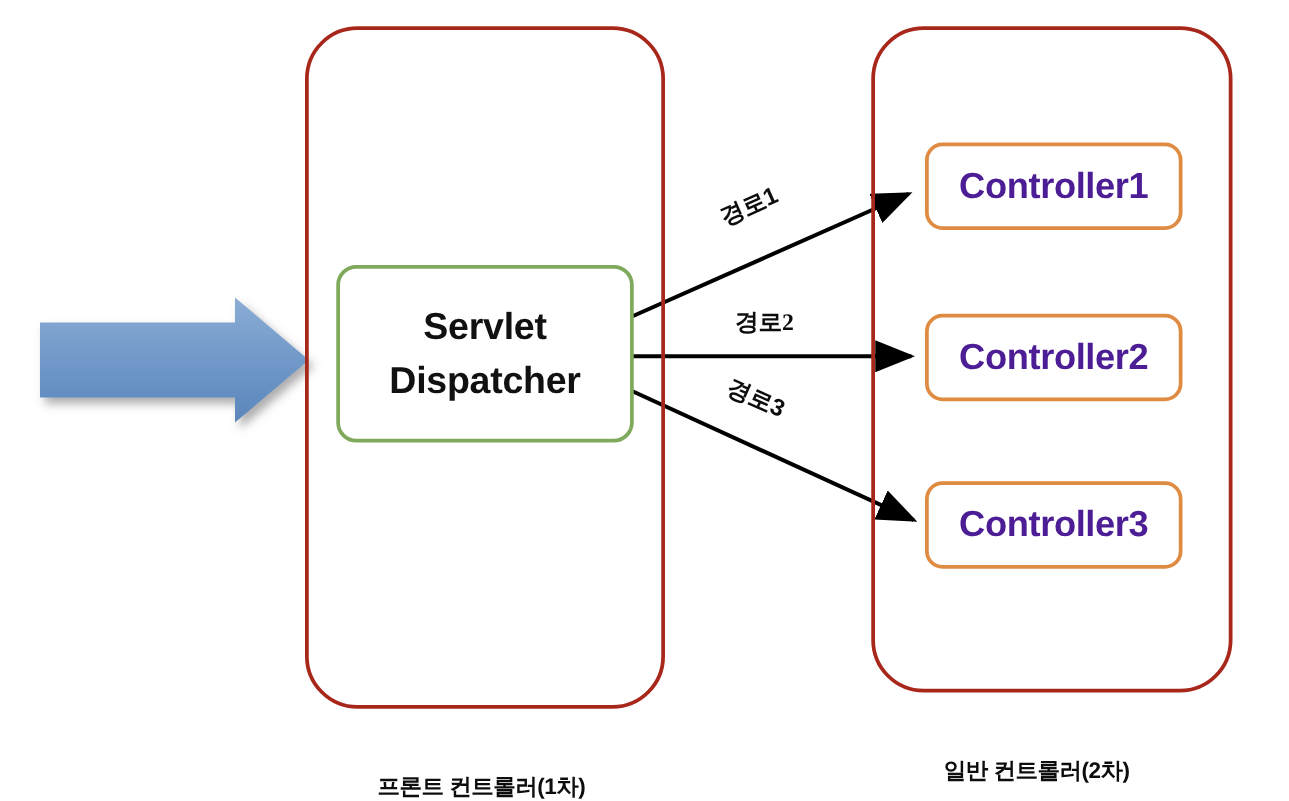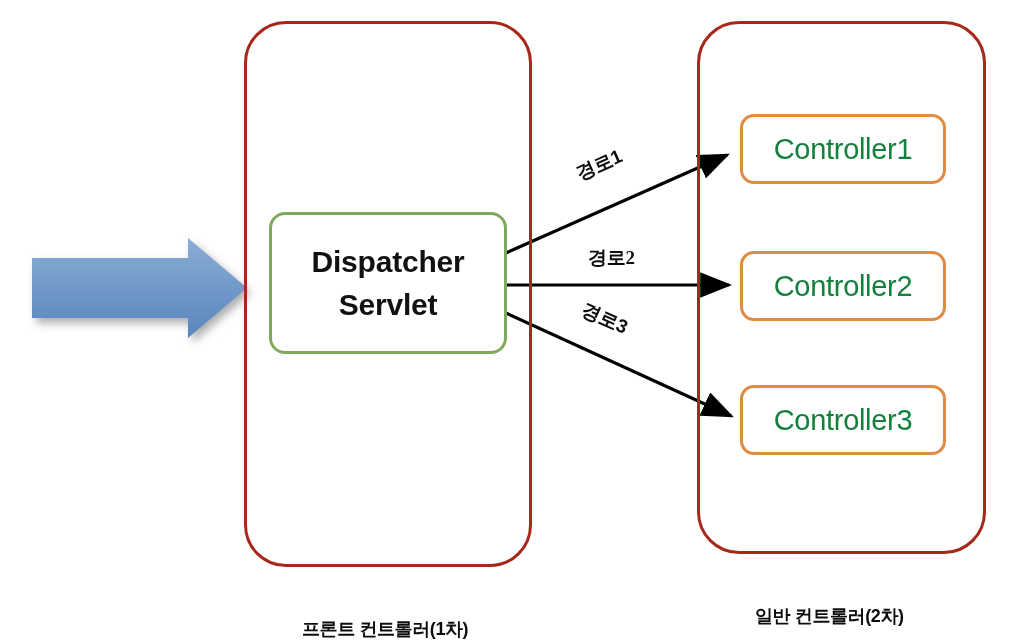--- a/index.html
+++ b/index.html
@@ -81,22 +81,22 @@
     border: 3px solid #e08b42;
     border-radius: 14px;
     box-sizing: border-box;
     background: #ffffff;
     display: flex;
     align-items: center;
     justify-content: center;
   }
   .controller-box .cl {
     font-size: 29px;
-    font-weight: normal;
-    color: #15803d;
+    font-weight: bold;
+    color: #4c1d95;
     letter-spacing: -0.3px;
   }
   #controller-1 { top: 114px; }
   #controller-2 { top: 251px; }
   #controller-3 { top: 385px; }
 
   
   .text-label {
     position: absolute;
     color: #0d0d0d;
@@ -175,22 +175,22 @@
     <line x1="506" y1="285" x2="729" y2="285" stroke="#000000" stroke-width="3.2" marker-end="url(#head-black)"></line>
 
     <line x1="506" y1="313" x2="731" y2="416" stroke="#000000" stroke-width="3.2" marker-end="url(#head-black)"></line>
   </svg>
 
   <div class="group-box" id="group-front"></div>
 
   <div class="group-box" id="group-general"></div>
 
   <div id="dispatcher-box">
+    <div class="dl">Servlet</div>
     <div class="dl">Dispatcher</div>
-    <div class="dl">Servlet</div>
   </div>
 
   <div class="controller-box" id="controller-1">
     <span class="cl">Controller1</span>
   </div>
   <div class="controller-box" id="controller-2">
     <span class="cl">Controller2</span>
   </div>
   <div class="controller-box" id="controller-3">
     <span class="cl">Controller3</span>

